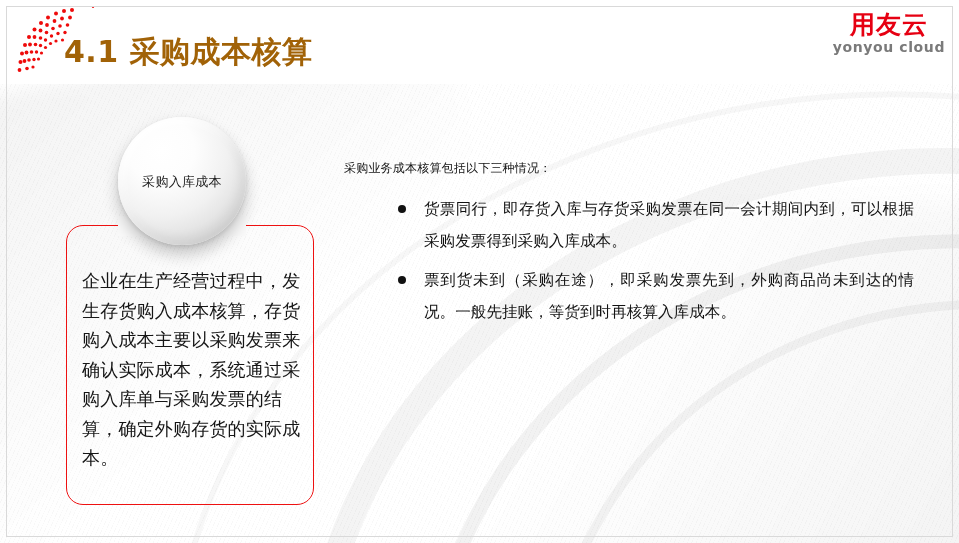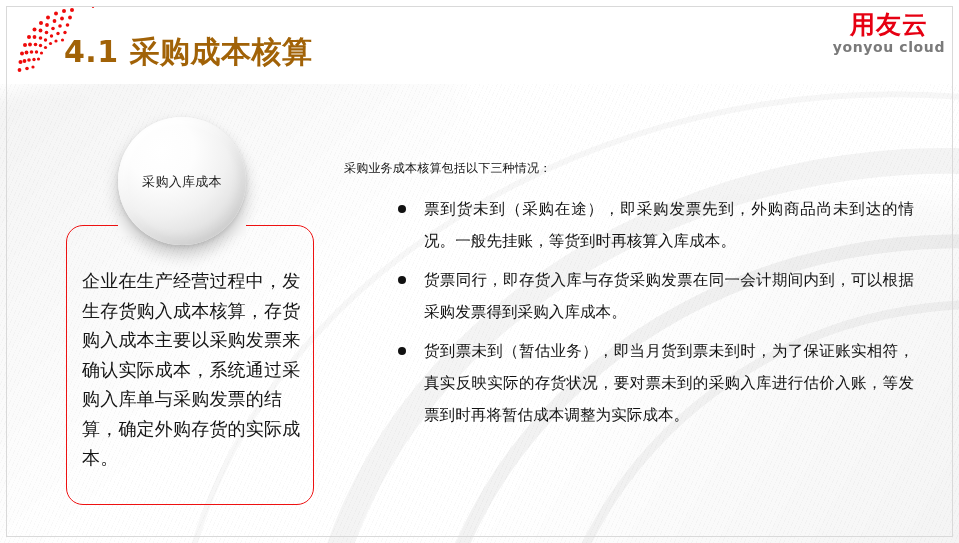--- a/index.html
+++ b/index.html
@@ -354,27 +354,23 @@
   </div>
 
   <div class="left-box-text">企业在生产经营过程中，发生存货购入成本核算，存货购入成本主要以采购发票来确认实际成本，系统通过采购入库单与采购发票的结算，确定外购存货的实际成本。</div>
 
   <div class="right-col">
     <div class="intro-line">采购业务成本核算包括以下三种情况：</div>
 
     <ul class="bullet-list">
       <li class="bullet-item">
         <span class="bullet-dot"></span>
-        <span>票到货未到（采购在途），即采购发票先到，外购商品尚未到达的情况。一般先挂账，等货到时再核算入库成本。</span>
-      </li>
-      <li class="bullet-item">
-        <span class="bullet-dot"></span>
         <span>货票同行，即存货入库与存货采购发票在同一会计期间内到，可以根据采购发票得到采购入库成本。</span>
       </li>
       <li class="bullet-item">
         <span class="bullet-dot"></span>
-        <span>货到票未到（暂估业务），即当月货到票未到时，为了保证账实相符，真实反映实际的存货状况，要对票未到的采购入库进行估价入账，等发票到时再将暂估成本调整为实际成本。</span>
+        <span>票到货未到（采购在途），即采购发票先到，外购商品尚未到达的情况。一般先挂账，等货到时再核算入库成本。</span>
       </li>
     </ul>
   </div>
 
   <div class="slide-frame"></div>
 </div>
 
 </body></html>

